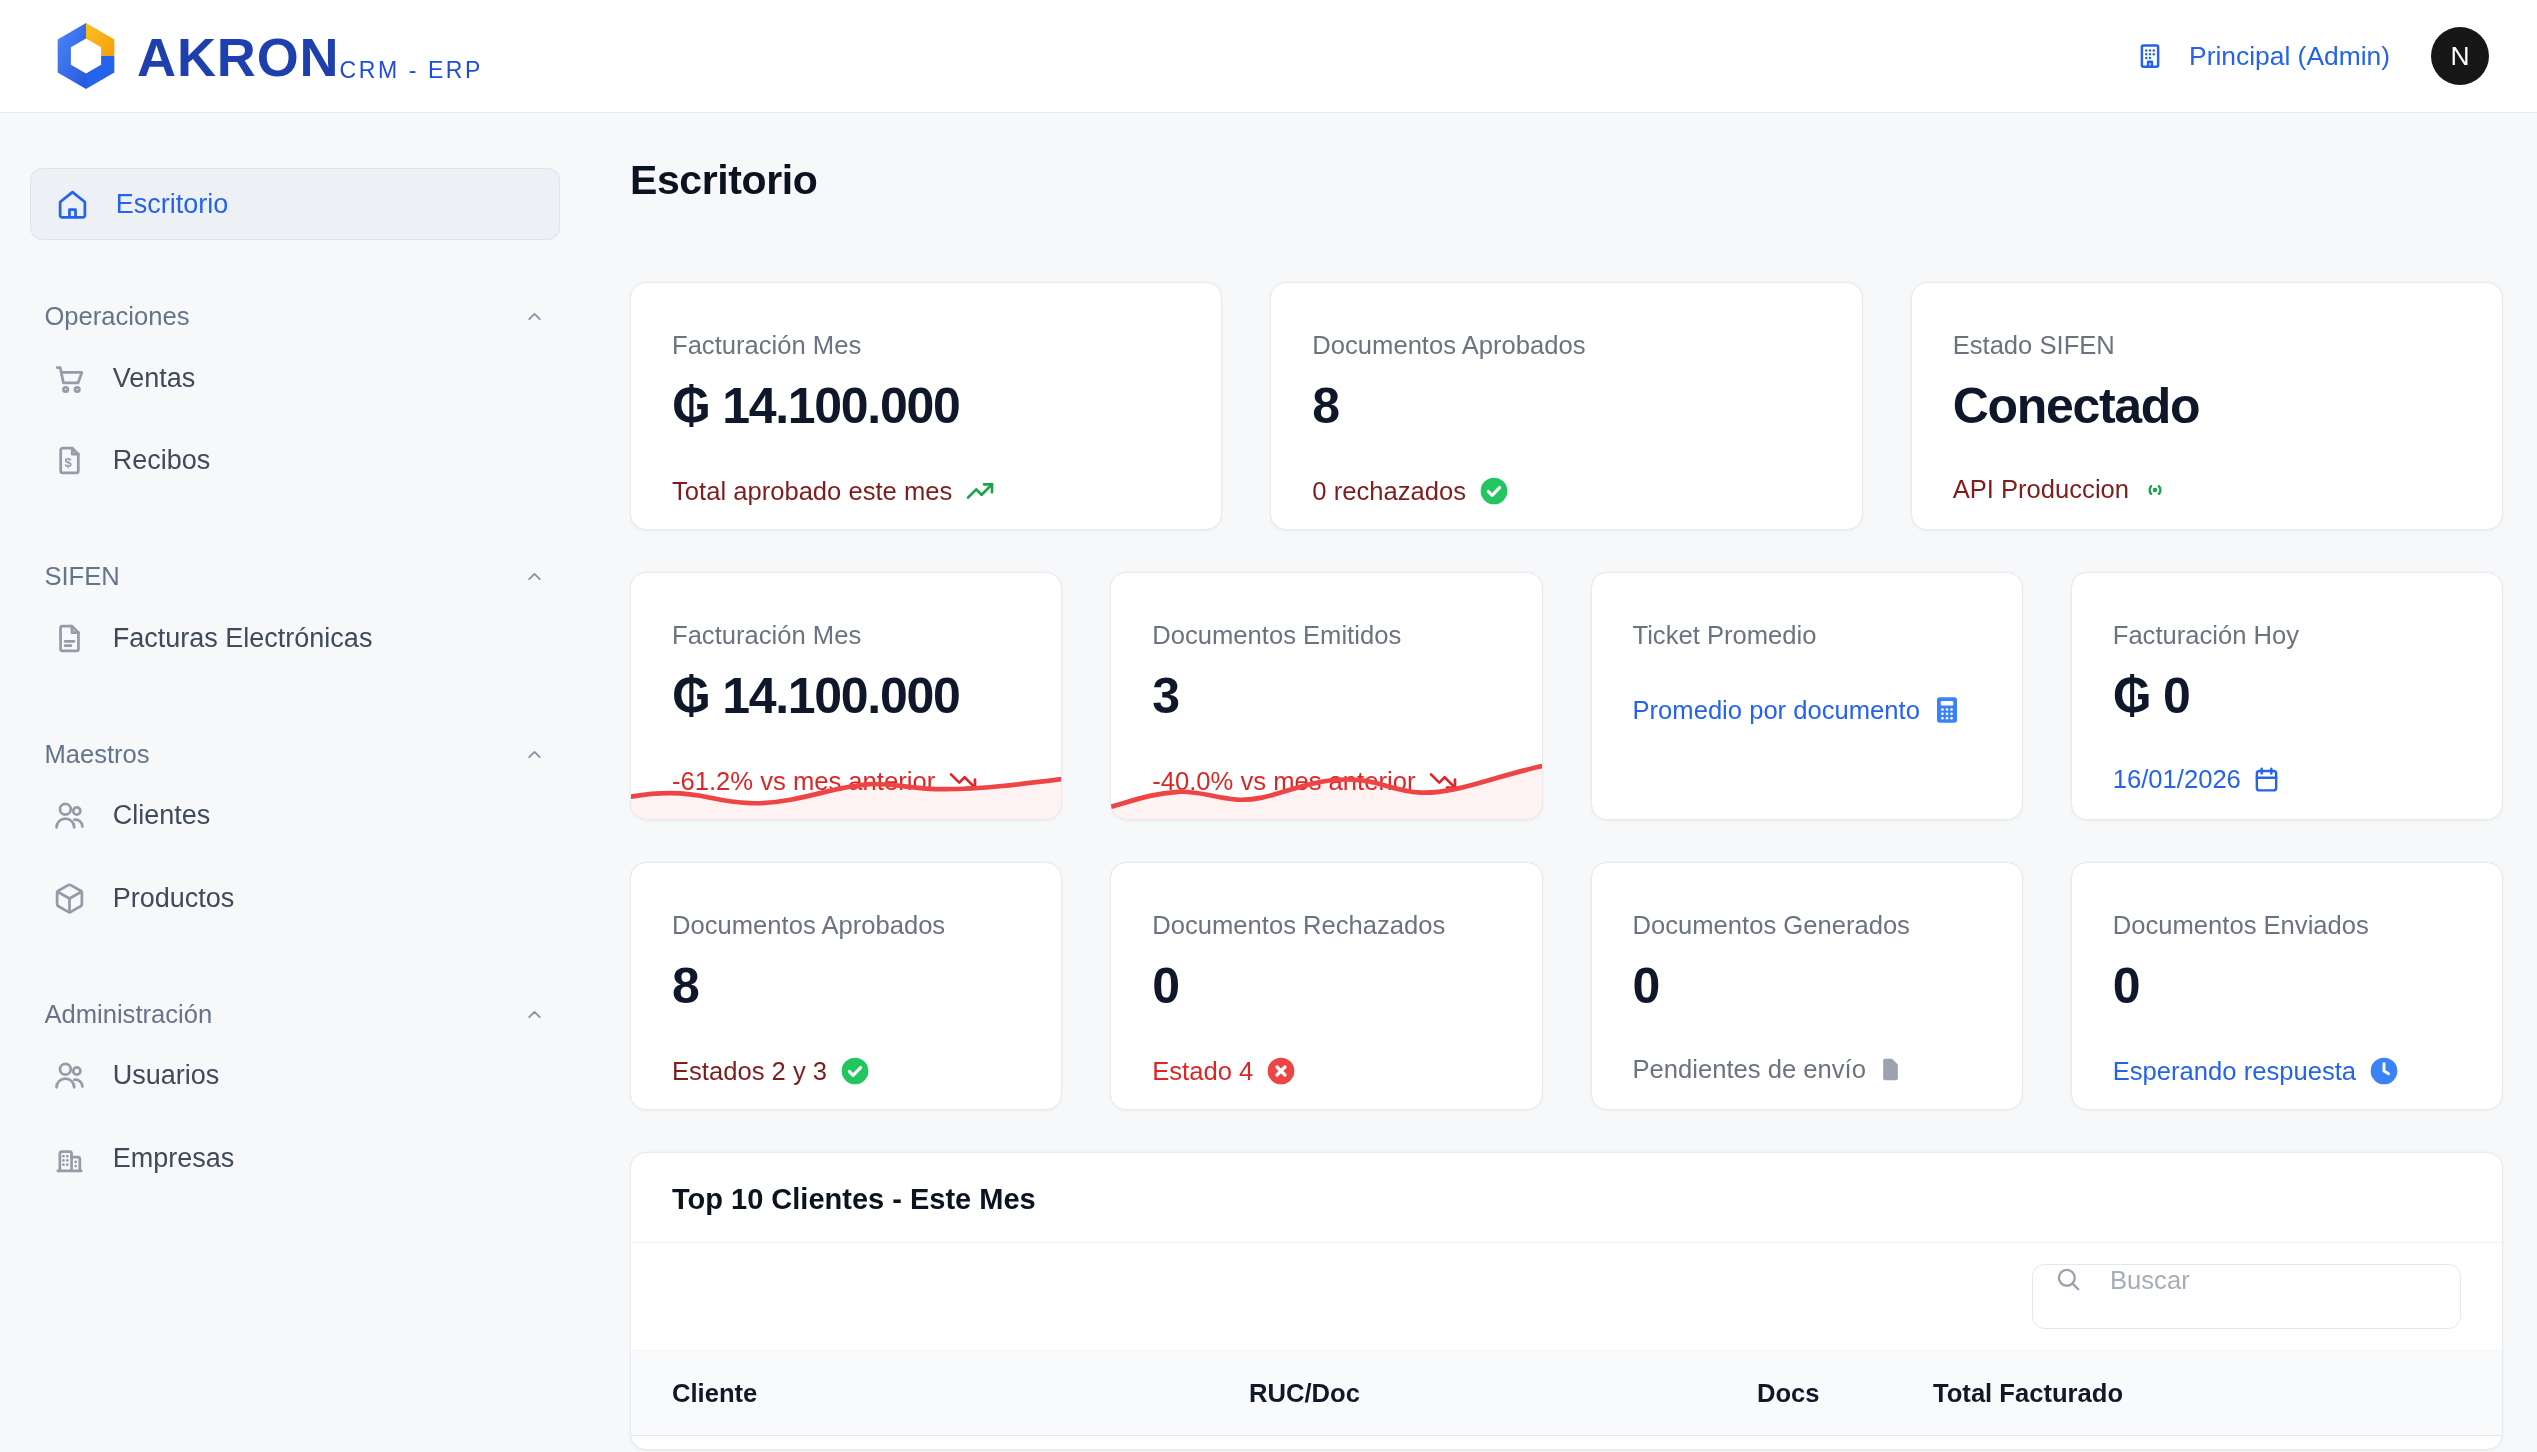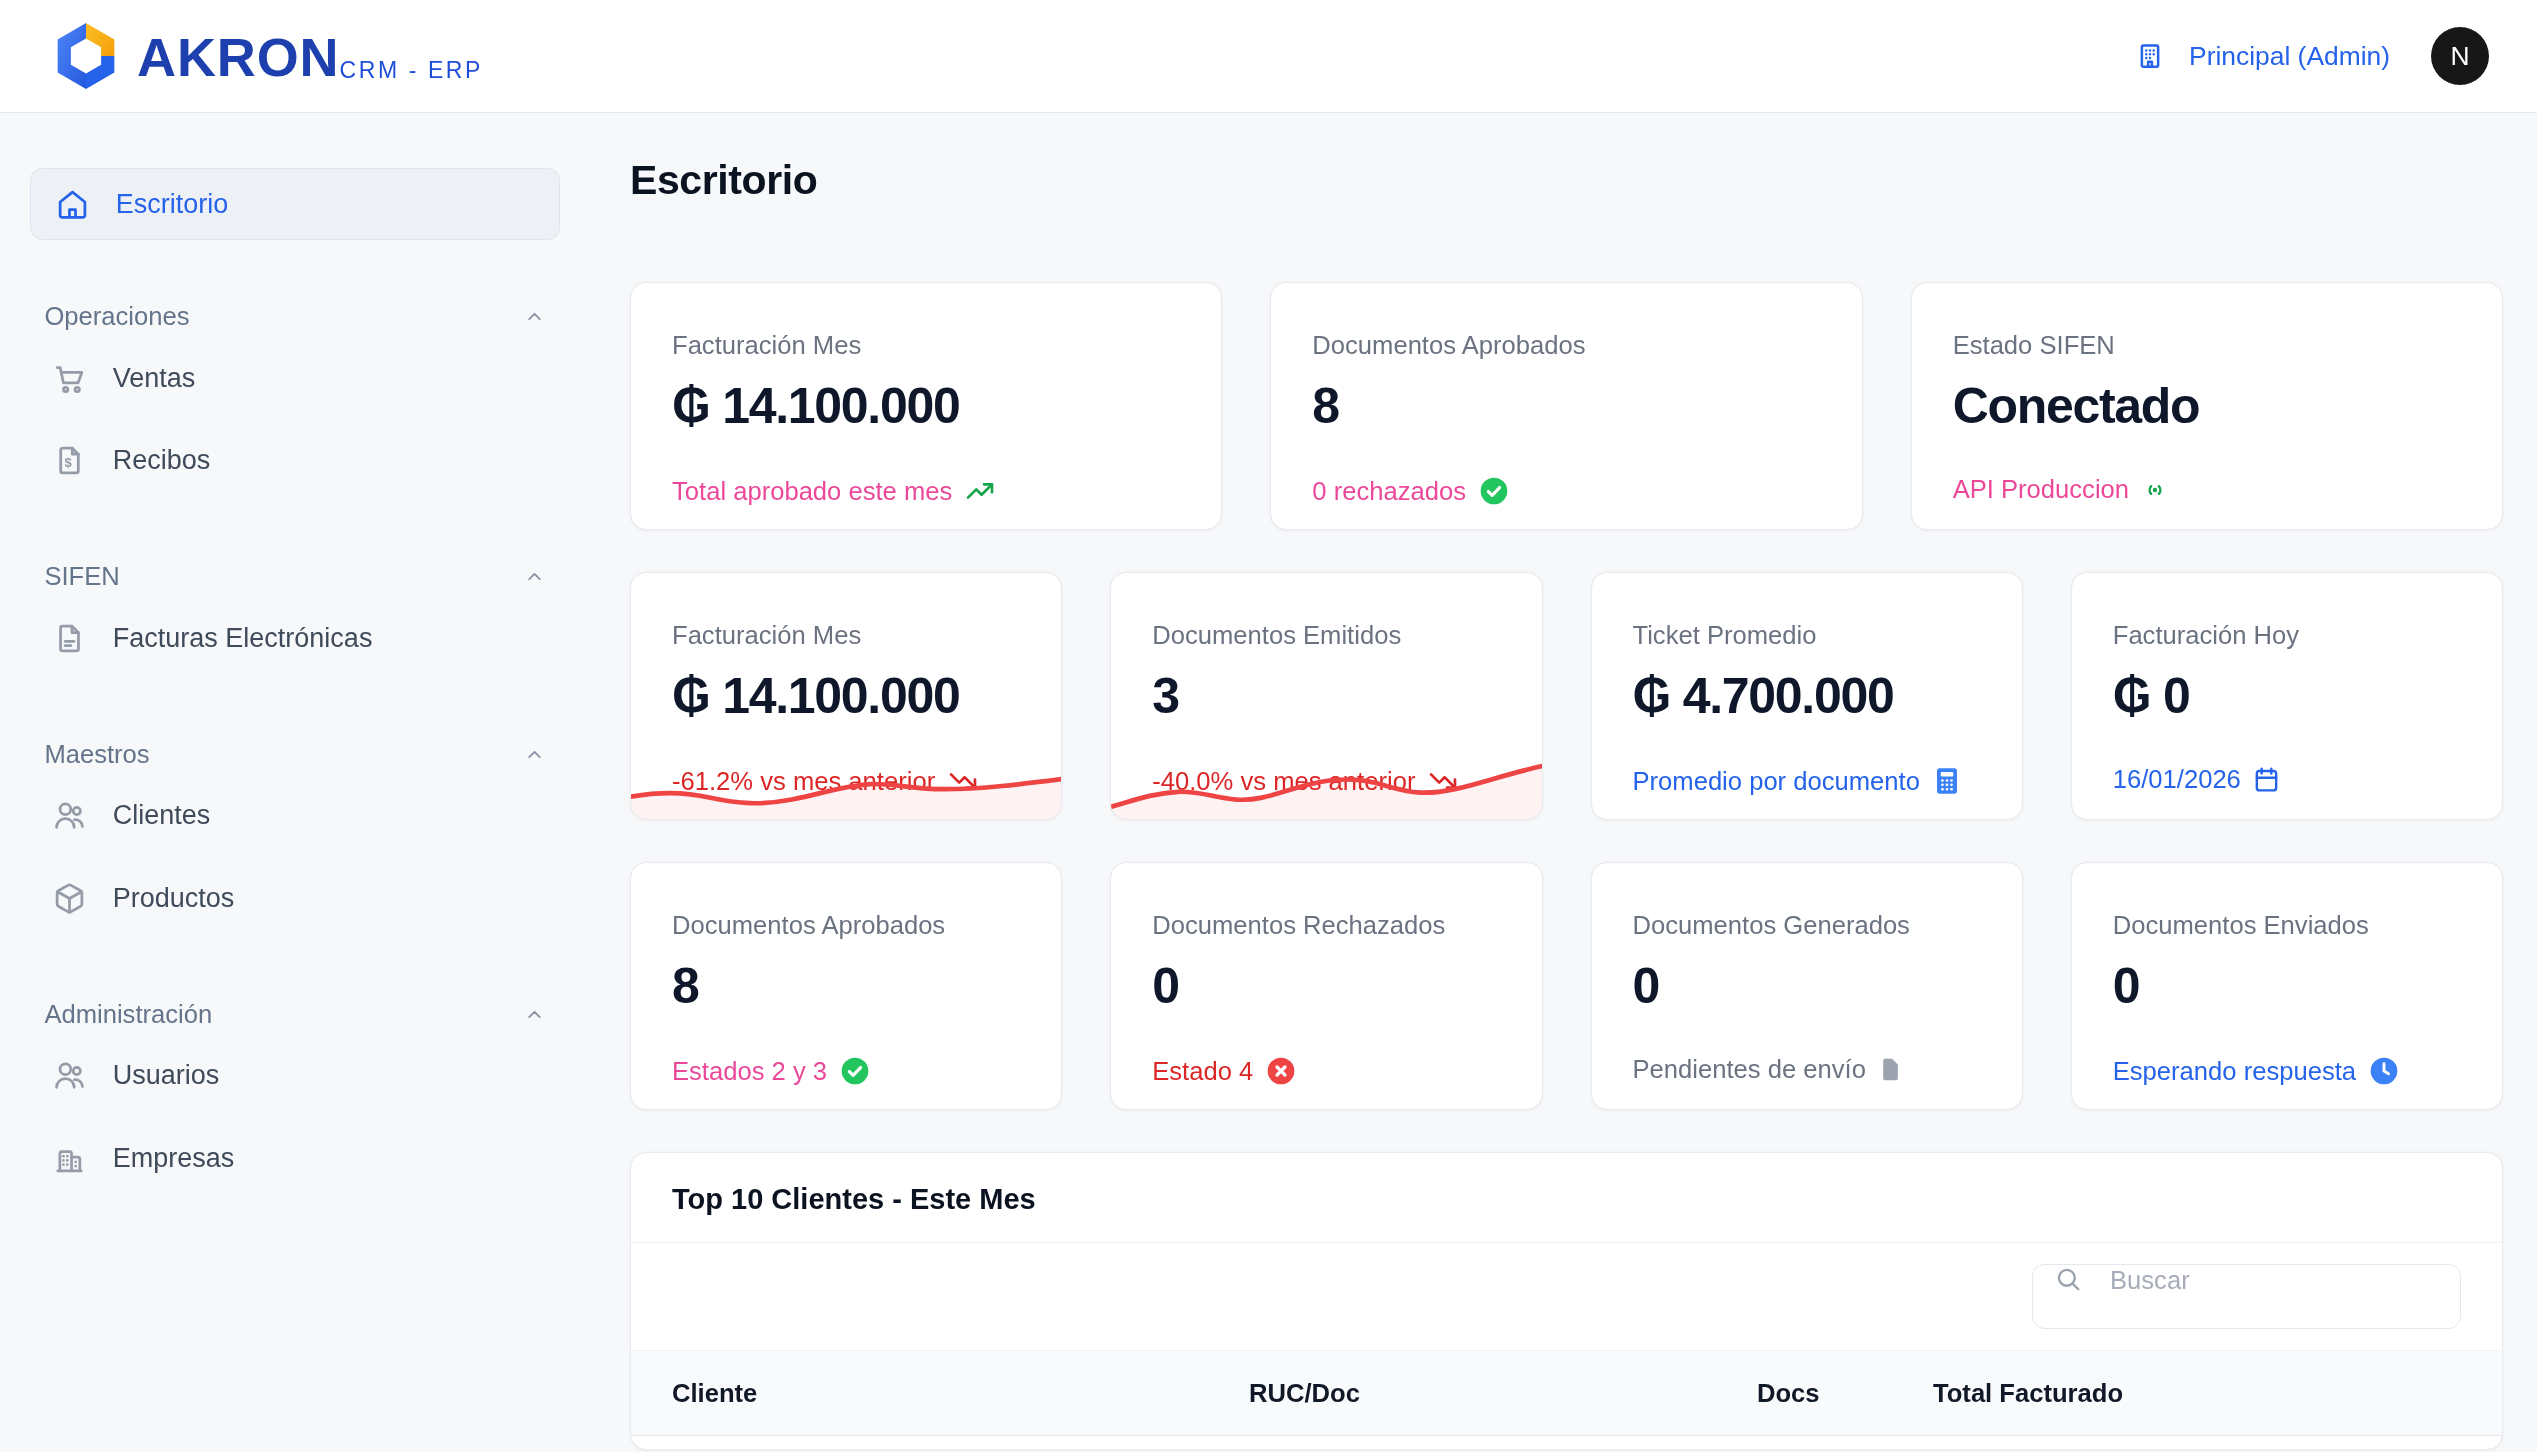--- a/index.html
+++ b/index.html
@@ -42,21 +42,21 @@
   
   h1.page-title{font-size:41px;font-weight:700;margin:0 0 78px 0;color:#0b1220;letter-spacing:-0.4px;}
   .grid3{display:grid;grid-template-columns:repeat(3,1fr);gap:48px;margin-bottom:42px;}
   .grid4{display:grid;grid-template-columns:repeat(4,1fr);gap:48px;margin-bottom:42px;}
   .card{background:#fff;border:1.3px solid #e8eaee;border-radius:16px;
     box-shadow:0 0.9px 2.6px rgba(16,24,40,.05);}
   .stat{height:248px;padding:48px 41px;position:relative;overflow:hidden;}
   .stat-label{font-size:25.6px;color:#6b7280;font-weight:500;}
   .stat-value{font-size:50px;font-weight:700;color:#0f172a;margin-top:21px;letter-spacing:-1.3px;line-height:1;}
   .stat-sub{margin-top:44px;font-size:25.6px;font-weight:500;display:flex;align-items:center;gap:11.5px;}
-  .tone-green{color:#ec4899;} .tone-red{color:#dc2626;} .tone-blue{color:#2563eb;} .tone-gray{color:#6b7280;}
+  .tone-green{color:#7f1d1d;} .tone-red{color:#dc2626;} .tone-blue{color:#2563eb;} .tone-gray{color:#6b7280;}
   .spark{position:absolute;left:-1.8px;bottom:-1.8px;width:calc(100% + 3.5px);height:67px;}
 
   
   .table-card{height:298px;padding:0;overflow:hidden;}
   .tc-title{padding:30px 41px 26.4px 41px;font-size:29px;font-weight:700;color:#0b1220;
     border-bottom:1.8px solid #eef0f3;}
   .tc-toolbar{height:107px;display:flex;align-items:center;justify-content:flex-end;padding:0 41px;}
   .searchbox{width:429px;height:65px;border:1.8px solid #e4e7ec;border-radius:12.3px;display:flex;
     align-items:flex-start;gap:26px;padding:0 21px;background:#fff;}
   .searchbox .icon{width:28px;height:28px;color:#9aa1ac;}
@@ -305,21 +305,20 @@
               </svg>
             </span>
           </div>
           <svg class="spark" viewBox="0 0 490 78" preserveAspectRatio="none">
             <path d="M0 62 C28 54 48 46 78 44 C104 43 118 51 144 53 C170 55 192 45 220 37 C246 30 264 28 288 31 C310 34 324 43 352 45 C378 46 404 38 434 29 C458 22 476 17 490 14 L490 78 L0 78 Z" fill="rgba(239,68,68,.07)" stroke="none"></path>
             <path d="M0 62 C28 54 48 46 78 44 C104 43 118 51 144 53 C170 55 192 45 220 37 C246 30 264 28 288 31 C310 34 324 43 352 45 C378 46 404 38 434 29 C458 22 476 17 490 14" fill="none" stroke="#ef4444" stroke-width="5.5" stroke-linecap="round"></path>
           </svg>
         </div>
         <div class="card stat">
           <div class="stat-label">Ticket Promedio</div>
-          <div class="stat-value">₲ 4.700.000</div>
           <div class="stat-sub tone-blue">
             <span>Promedio por documento</span>
             <span class="icon" style="height: 32px; width: 32px; color: rgb(59, 130, 246);">
               <svg viewBox="0 0 24 24" fill="none" stroke="currentColor" stroke-width="2" stroke-linecap="round" stroke-linejoin="round">
                 <rect x="4.5" y="2.5" width="15" height="19" rx="2" fill="currentColor" stroke="none"></rect>
                 <rect x="7.3" y="5.2" width="9.4" height="3.4" rx="0.9" fill="#fff" stroke="none"></rect>
                 <g fill="#fff" stroke="none">
                   <circle cx="8.6" cy="11.6" r="1"></circle>
                   <circle cx="12" cy="11.6" r="1"></circle>
                   <circle cx="15.4" cy="11.6" r="1"></circle>

